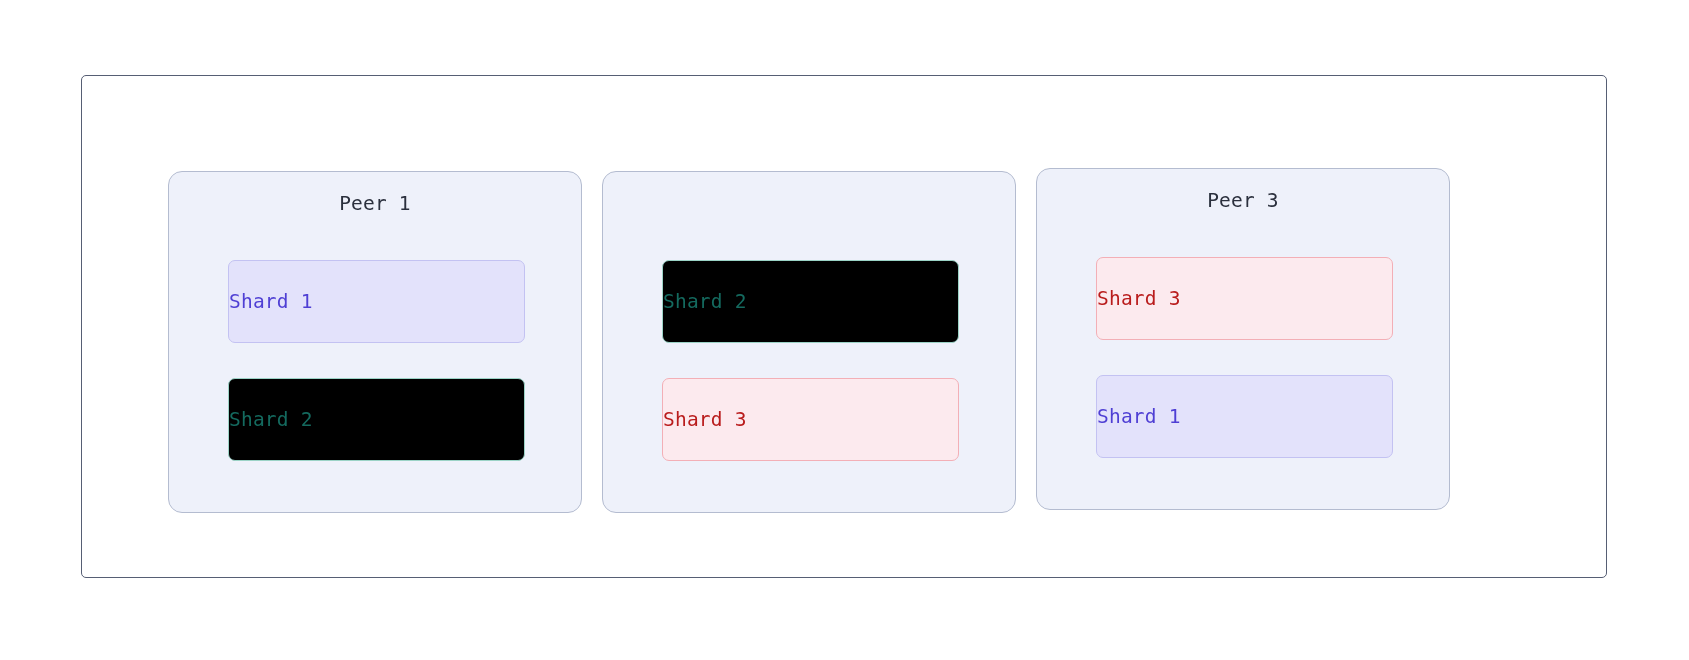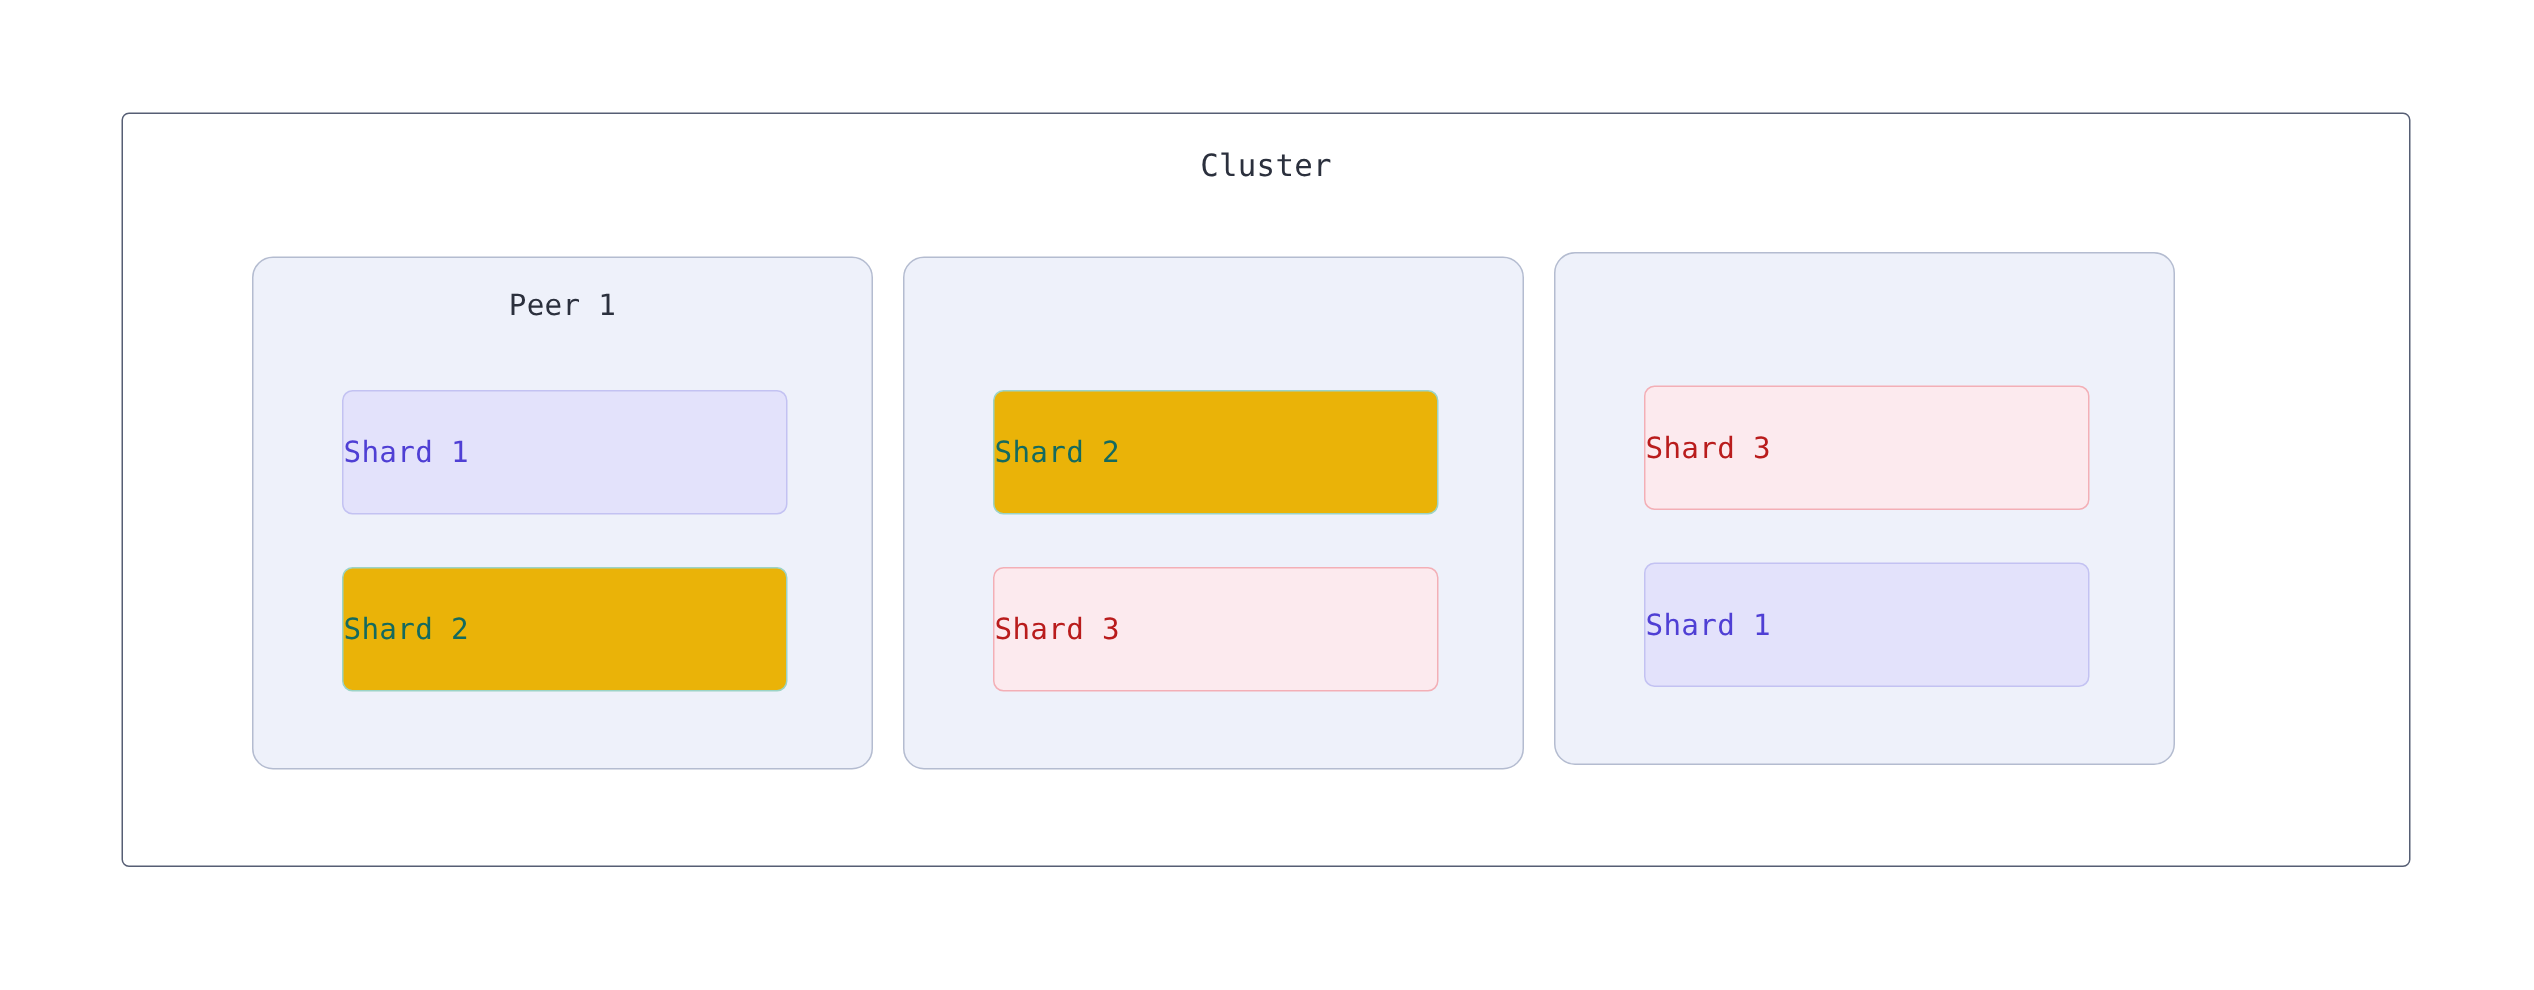--- a/index.html
+++ b/index.html
@@ -100,34 +100,33 @@
   .shard-label {
     font-size: 19.5px;
     letter-spacing: 0.2px;
     white-space: pre;
   }
 
   
   .shard-c1 { background: #e3e2fb; border-color: #c3c2f2; }
   .shard-c1 .shard-label { color: #4f3fd4; }
 
-  .shard-c2 { background: #eab308; border-color: #9bd3c6; }
+  .shard-c2 { background: #000000; border-color: #9bd3c6; }
   .shard-c2 .shard-label { color: #146a5f; }
 
   .shard-c3 { background: #fceaee; border-color: #f3afb6; }
   .shard-c3 .shard-label { color: #b91c1c; }
 </style>
 </head>
 <body>
 
 <div id="canvas">
 
   <div class="cluster">
 
-    <div class="cluster-title">Cluster</div>
 
     <div class="peers">
 
       <div class="peer peer-1">
         <div class="peer-title">Peer 1</div>
 
         <div class="shard shard-slot-0 shard-c1">
           <span class="shard-label">Shard 1</span>
         </div>
 
@@ -141,20 +140,21 @@
         <div class="shard shard-slot-0 shard-c2">
           <span class="shard-label">Shard 2</span>
         </div>
 
         <div class="shard shard-slot-1 shard-c3">
           <span class="shard-label">Shard 3</span>
         </div>
       </div>
 
       <div class="peer peer-3">
+        <div class="peer-title">Peer 3</div>
 
         <div class="shard shard-slot-0 shard-c3">
           <span class="shard-label">Shard 3</span>
         </div>
 
         <div class="shard shard-slot-1 shard-c1">
           <span class="shard-label">Shard 1</span>
         </div>
       </div>
 

